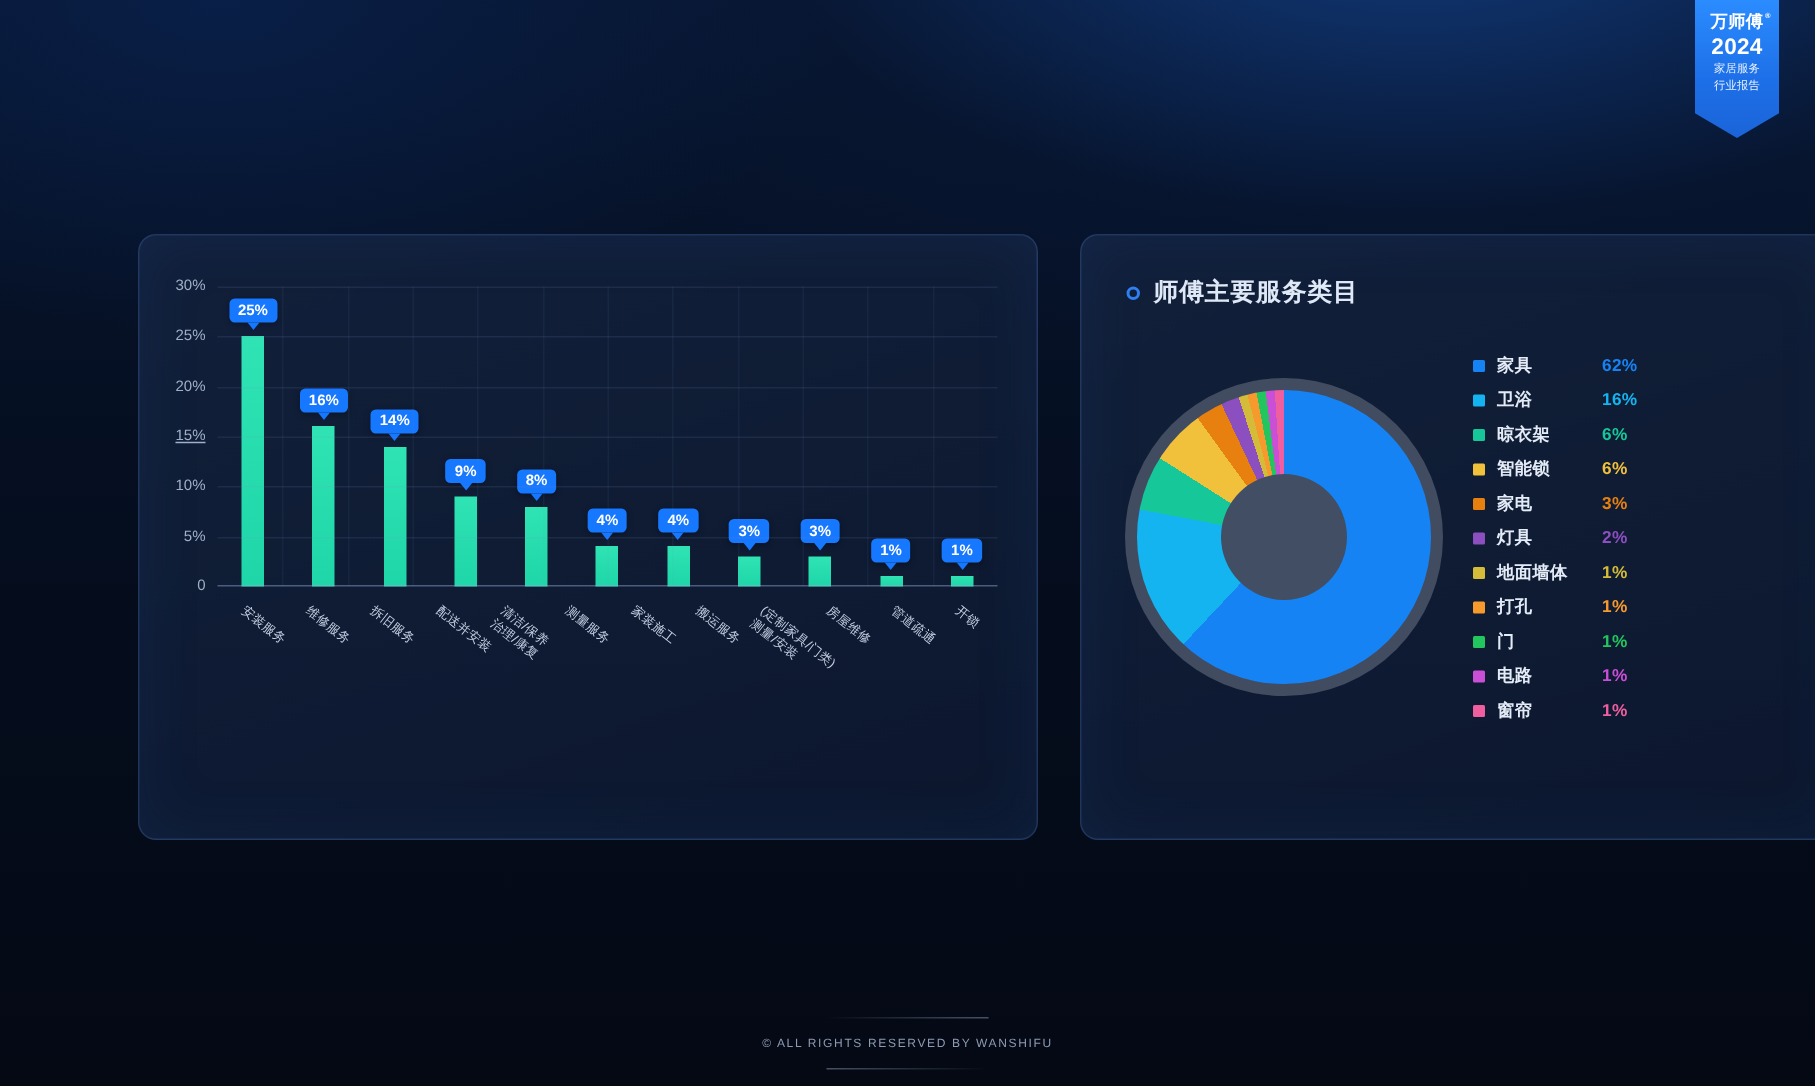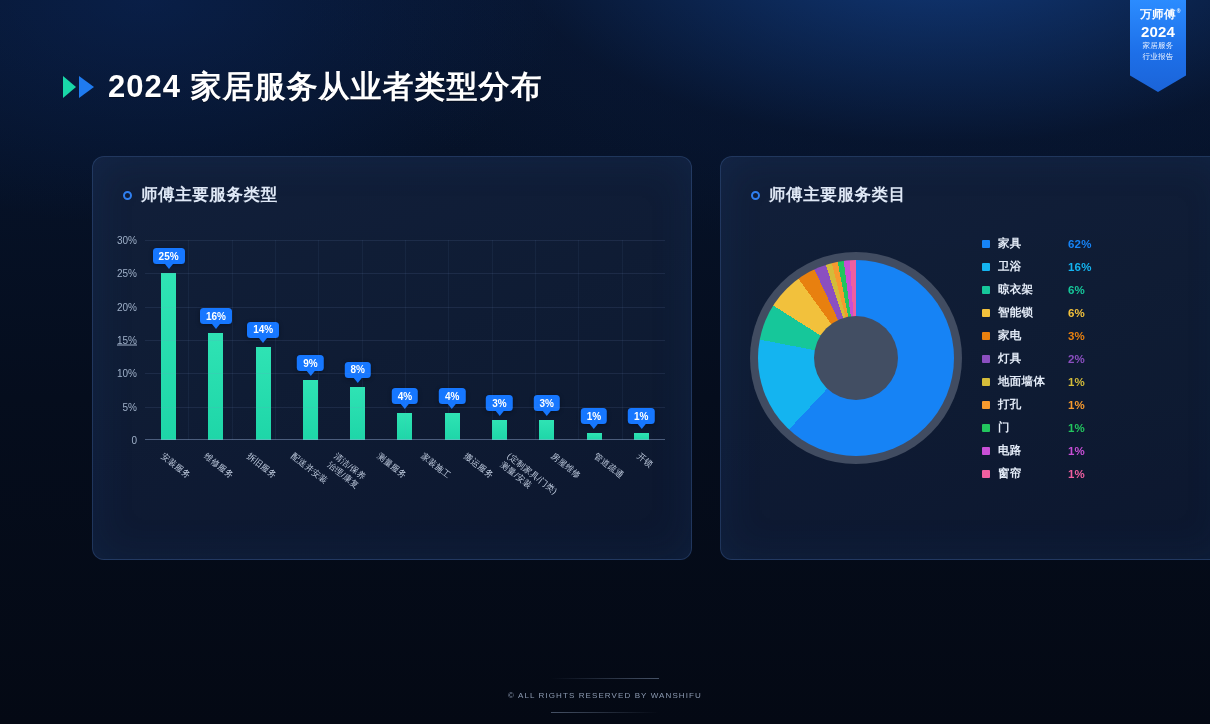--- a/index.html
+++ b/index.html
@@ -126,35 +126,24 @@
 
   <div class="badge">
     <div class="bd-brand">
       <span>万师傅</span><sup>®</sup>
     </div>
     <div class="bd-year">2024</div>
     <div class="bd-l1">家居服务</div>
     <div class="bd-l2">行业报告</div>
   </div>
 
-  <div class="title-row">
-    <span class="tri-pair">
-      <span class="tri t1"></span>
-        <span class="tri t2"></span>
-    </span>
-    <h1 class="page-title">2024 家居服务从业者类型分布</h1>
-  </div>
 
   <div class="cards">
 
     <div class="card card-left">
-      <div class="card-head">
-        <span class="dot-ring"></span>
-        <span class="card-title">师傅主要服务类型</span>
-      </div>
       <div class="bar-wrap">
         <div class="plot" id="barplot">
           <div class="bars" id="bars">
               <div class="barcell">
                 <div class="blabel" style="bottom: 175.667px;">25%</div>
                 <div class="bar" style="height: 166.667px; background: linear-gradient(rgb(47, 227, 180) 0%, rgb(30, 214, 168) 100%);"></div>
               </div>
               <div class="barcell">
                 <div class="blabel" style="bottom: 115.667px;">16%</div>
                 <div class="bar" style="height: 106.667px; background: linear-gradient(rgb(47, 227, 180) 0%, rgb(30, 214, 168) 100%);"></div>

